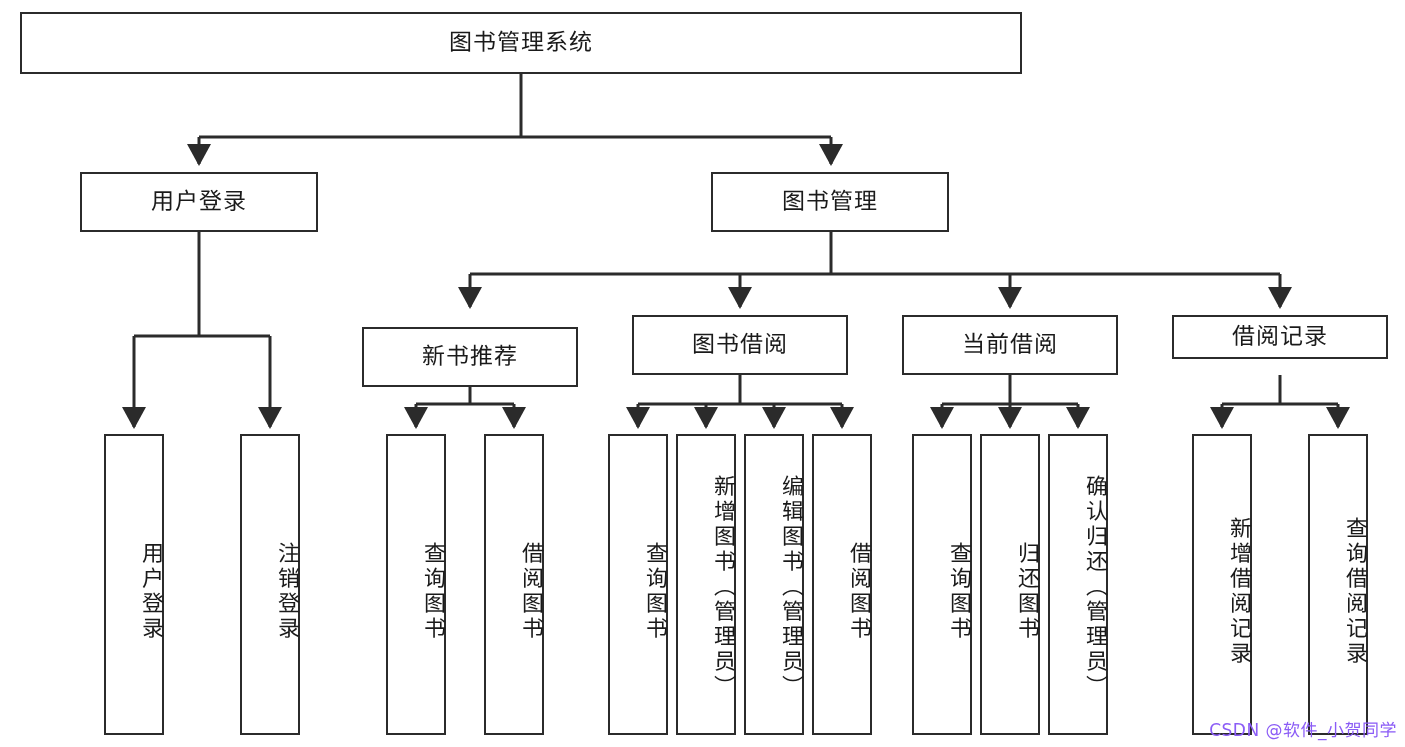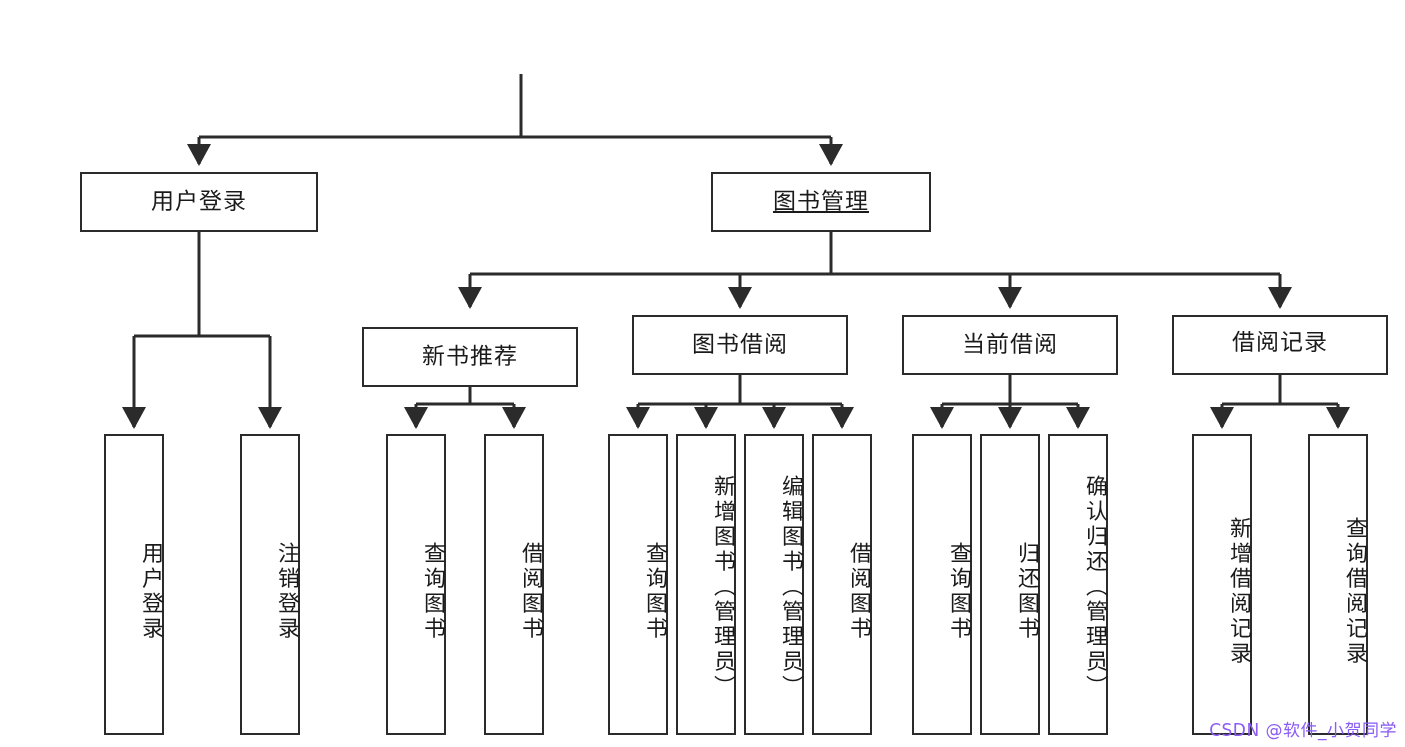--- a/index.html
+++ b/index.html
@@ -117,38 +117,41 @@
       <path d="M 1078 404 L 1078 427" marker-end="url(#arrow)"></path>
 
       <path d="M 1280 375 L 1280 404"></path>
       <path d="M 1222 404 L 1338 404"></path>
       <path d="M 1222 404 L 1222 427" marker-end="url(#arrow)"></path>
       <path d="M 1338 404 L 1338 427" marker-end="url(#arrow)"></path>
 
     </g>
   </svg>
 
+  <div class="node-box horizontal" style="left:20px; top:12px; width:1002px; height:62px;">
+    <span class="node-label">图书管理系统</span>
+  </div>
 
   <div class="node-box horizontal" style="left:80px; top:172px; width:238px; height:60px;">
     <span class="node-label">用户登录</span>
   </div>
-  <div class="node-box horizontal" style="left:711px; top:172px; width:220px; height:60px;text-decoration:underline;">
+  <div class="node-box horizontal" style="left:711px; top:172px; width:238px; height:60px;">
     <span class="node-label">图书管理</span>
   </div>
 
   <div class="node-box horizontal" style="left:362px; top:315px; width:216px; height:60px;margin-top:12px;">
     <span class="node-label">新书推荐</span>
   </div>
   <div class="node-box horizontal" style="left:902px; top:315px; width:216px; height:60px;">
     <span class="node-label">当前借阅</span>
   </div>
   <div class="node-box horizontal" style="left:632px; top:315px; width:216px; height:60px;">
     <span class="node-label">图书借阅</span>
   </div>
-  <div class="node-box horizontal" style="left:1172px; top:315px; width:216px; height:60px;font-family:Liberation Mono, monospace;">
+  <div class="node-box horizontal" style="left:1172px; top:315px; width:216px; height:44px;">
     <span class="node-label">借阅记录</span>
   </div>
 
   <div class="node-box vertical" style="left:104px; top:434px; width:60px; height:301px;">
     <span class="node-label">用户登录</span>
   </div>
   <div class="node-box vertical" style="left:240px; top:434px; width:60px; height:301px;">
     <span class="node-label">注销登录</span>
   </div>
 

